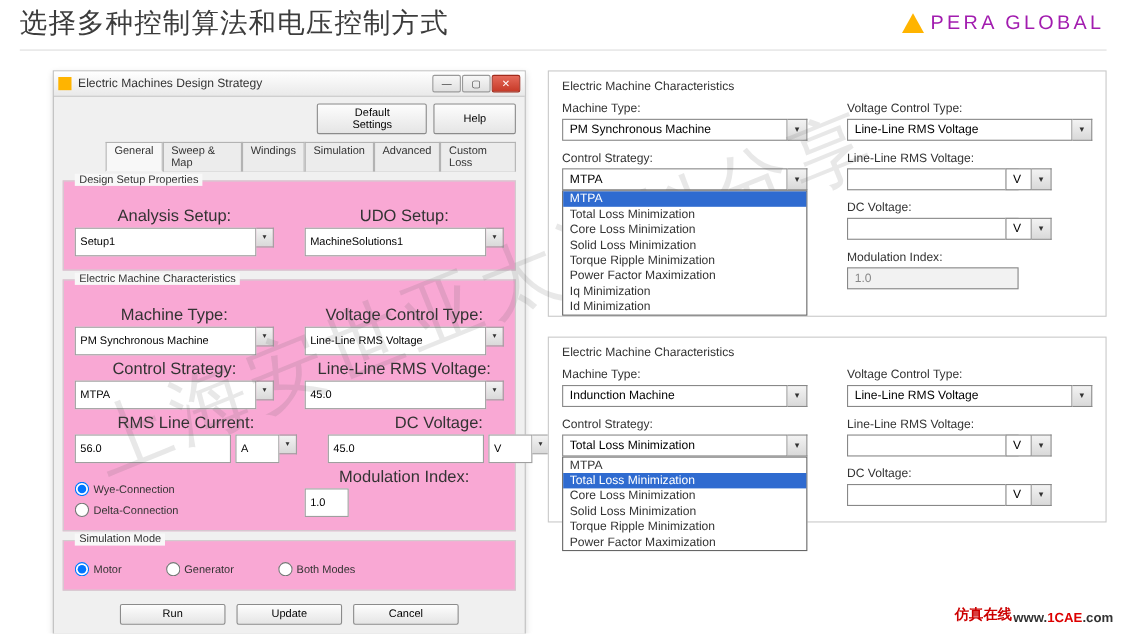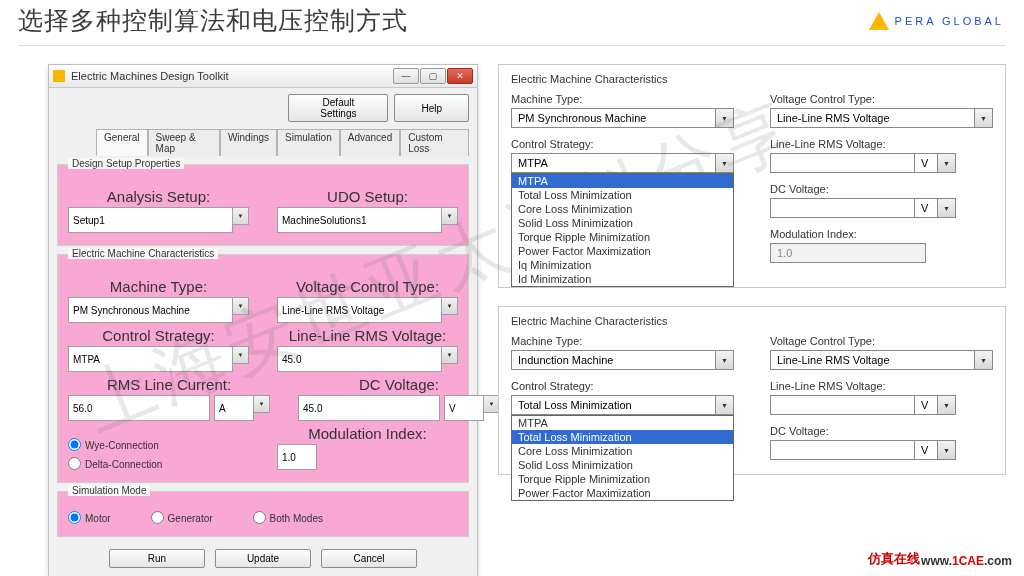--- a/index.html
+++ b/index.html
@@ -1,21 +1,21 @@
 <!DOCTYPE html>
 <html><head>
 <meta charset="utf-8">
 <style>
 * { box-sizing: border-box; margin: 0; padding: 0; }
 body { font-family: "Microsoft YaHei", Arial, sans-serif; background: #fff; width: 1024px; height: 576px; position: relative; overflow: hidden; }
 .header { display: flex; justify-content: space-between; align-items: center; padding: 4px 20px 8px 18px; }
 .header h1 { font-size: 25px; font-weight: 300; color: #3c3c3c; letter-spacing: 1px; }
 .logo { display: flex; align-items: center; gap: 6px; }
 .logo-icon { width: 0; height: 0; border-left: 10px solid transparent; border-right: 10px solid transparent; border-bottom: 18px solid #ffb400; position: relative; }
-.logo-text { font-size: 11px; font-weight: 300; color: #1d4ed8; letter-spacing: 3px; }
+.logo-text { font-size: 18px; font-weight: 300; color: #a21caf; letter-spacing: 3px; }
 .hr { height: 1px; background: #ddd; margin: 0 18px; }
 .body { display: flex; gap: 20px; padding: 18px 18px 0 48px; }
 .dialog { width: 430px; border: 1px solid #bfbfbf; background: #f0f0f0; font-size: 10px; color: #333; box-shadow: 0 2px 6px rgba(0,0,0,.15); }
 .titlebar { display: flex; align-items: center; background: linear-gradient(#fff,#e9e9e9); border-bottom: 1px solid #c7c7c7; padding: 3px 4px; }
 .titlebar .appicon { width: 12px; height: 12px; background: #ffb400; margin-right: 6px; }
 .titlebar .ttl { flex: 1; font-size: 11px; }
 .winbtns { display: flex; gap: 1px; }
 .winbtn { width: 26px; height: 16px; border: 1px solid #9a9a9a; background: linear-gradient(#f7f7f7,#e0e0e0); font-size: 9px; display: flex; align-items: center; justify-content: center; border-radius: 2px; }
 .winbtn.close { background: linear-gradient(#e56a5a,#c73a28); border-color:#a02a1b; color:#fff; }
 .dbody { padding: 6px 8px 8px 8px; }
@@ -70,21 +70,21 @@
     <span class="logo-text">PERA GLOBAL</span>
   </div>
 </div>
 <div class="hr"></div>
 
 <div class="body">
 
   <div class="dialog">
     <div class="titlebar">
       <span class="appicon"></span>
-      <span class="ttl">Electric Machines Design Toolkit</span>
+      <span class="ttl">Electric Machines Design Strategy</span>
       <div class="winbtns">
         <span class="winbtn">—</span>
         <span class="winbtn">▢</span>
         <span class="winbtn close">✕</span>
       </div>
     </div>
     <div class="dbody">
       <div class="topbtns">
         <button class="btn wide">Default Settings</button>
         <button class="btn">Help</button>

